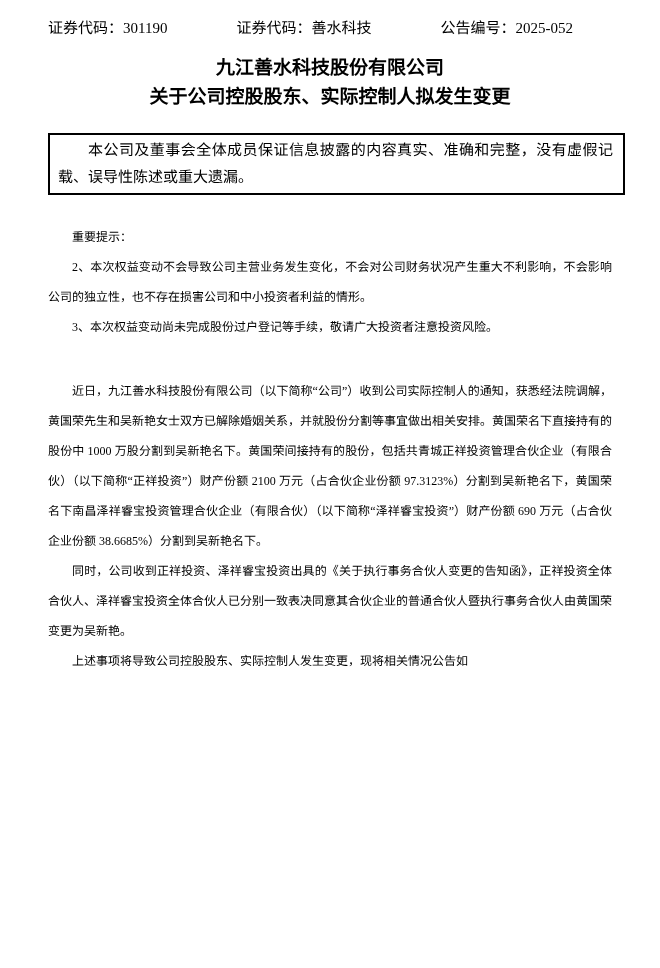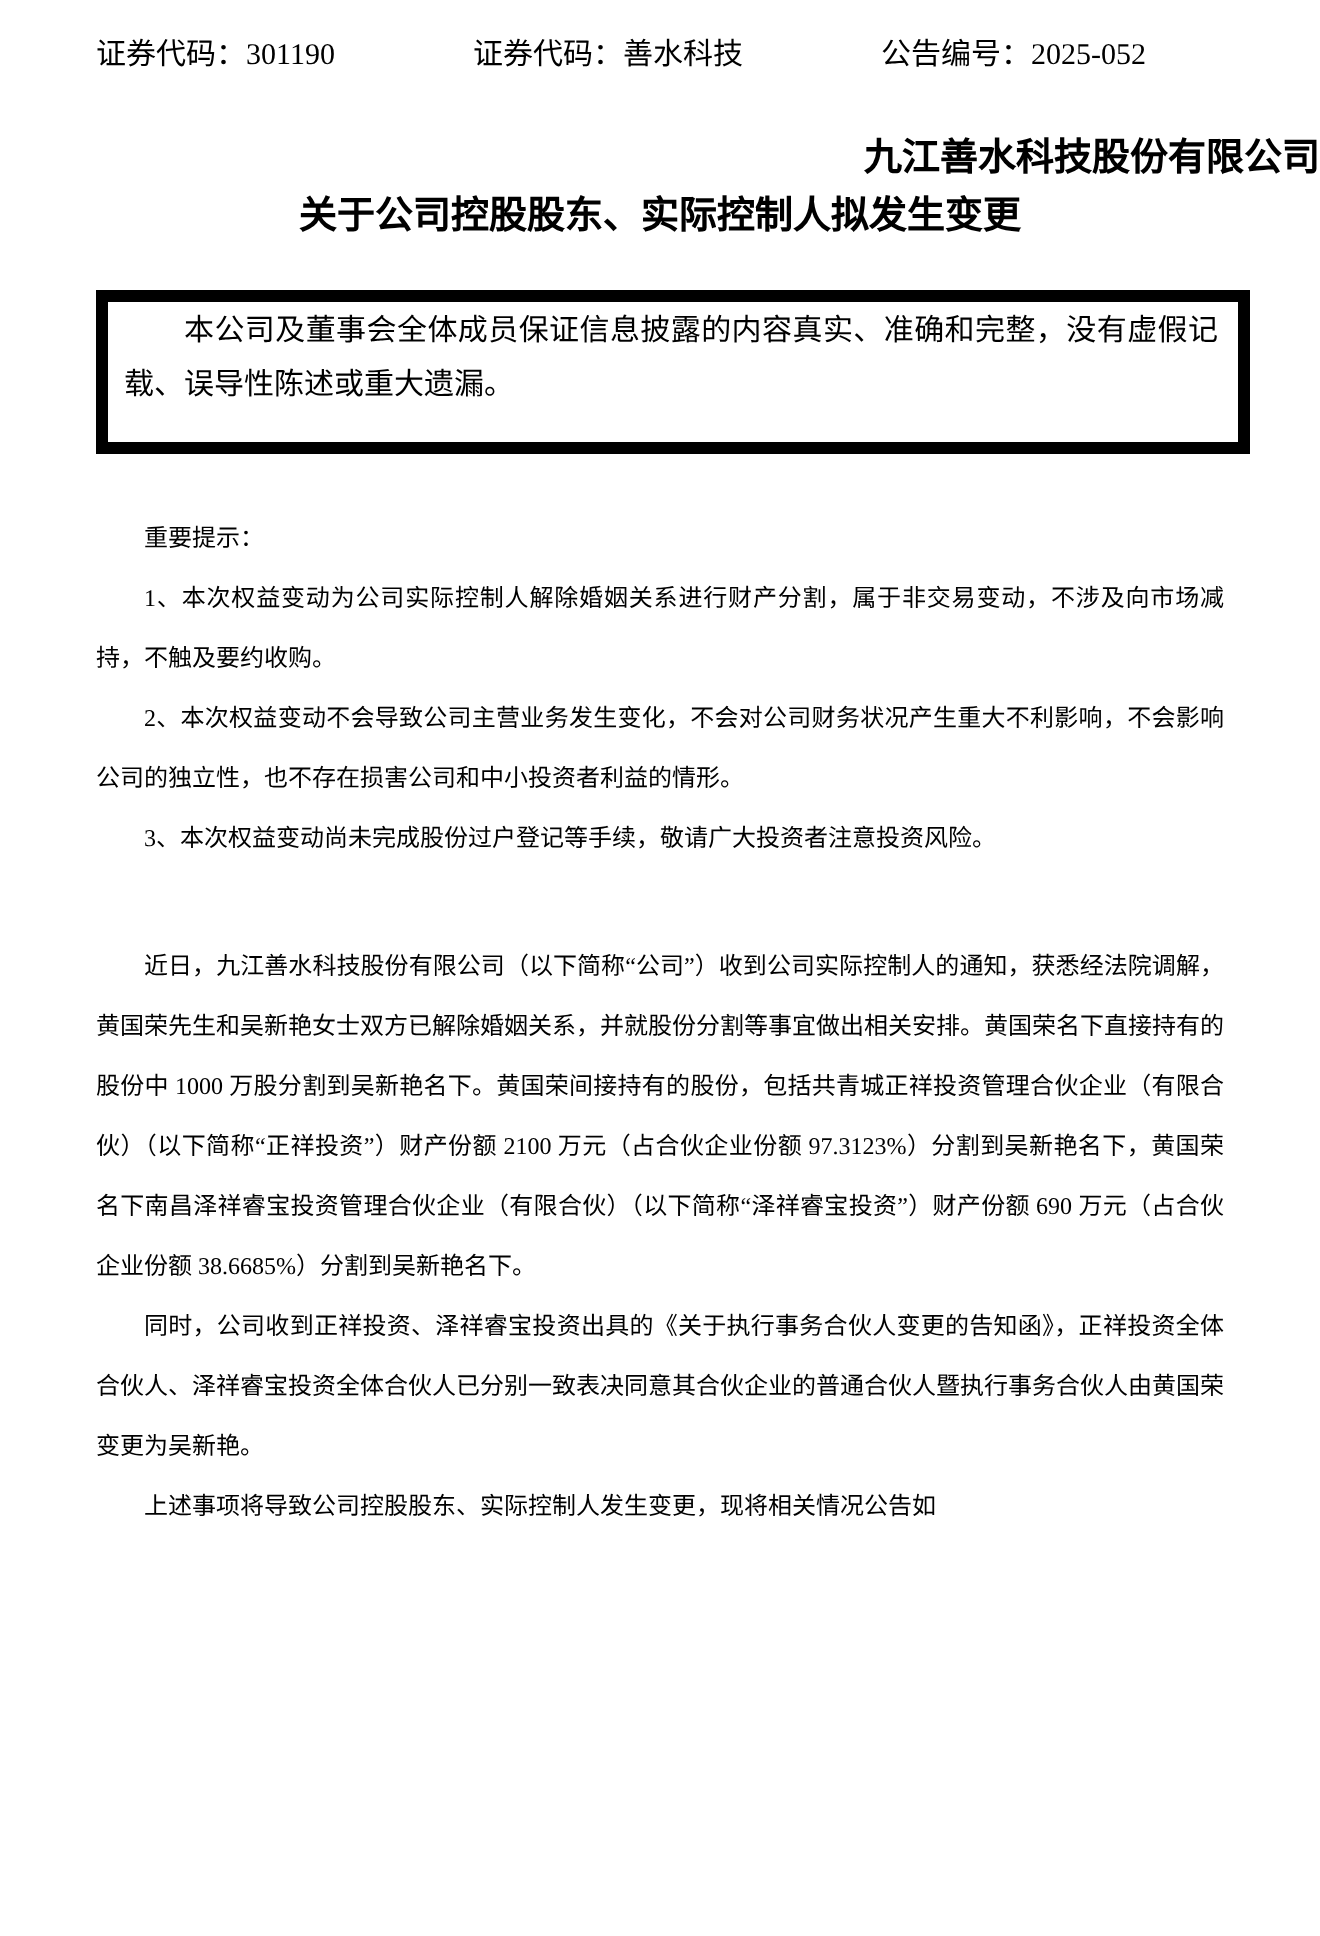--- a/index.html
+++ b/index.html
@@ -27,27 +27,27 @@
     white-space: nowrap;
     gap: 16px;
   }
   .doc-title {
     text-align: center;
     font-weight: bold;
     font-size: 19px;
     line-height: 21px;
     margin: 0;
   }
-  .doc-title.company   { margin-top: 31px; text-align: right; }
+  .doc-title.company   { margin-top: 19px; }
   .doc-title.subtitle1 { margin-top: 8px; }
   .doc-title.subtitle2 { margin-top: 24px; }
   .disclaimer-box {
     margin: 26px 35px 0 48px;
-    border: 6px solid #000000;
-    padding: 2px 10px 14px 8px;
+    border: 2px solid #000000;
+    padding: 2px 10px 2px 8px;
   }
   .disclaimer-box p {
     margin: 0;
     font-size: 15px;
     line-height: 27px;
     text-indent: 2em;
     text-align: justify;
   }
   .doc-body {
     margin: 27px 48px 0 48px;
@@ -76,21 +76,20 @@
 
   <div class="doc-title company">九江善水科技股份有限公司</div>
   <div class="doc-title subtitle1">关于公司控股股东、实际控制人拟发生变更</div>
 
   <div class="disclaimer-box">
     <p>本公司及董事会全体成员保证信息披露的内容真实、准确和完整，没有虚假记载、误导性陈述或重大遗漏。</p>
   </div>
 
   <div class="doc-body">
     <p>重要提示：</p>
-    <p>1、本次权益变动为公司实际控制人解除婚姻关系进行财产分割，属于非交易变动，不涉及向市场减持，不触及要约收购。</p>
     <p>2、本次权益变动不会导致公司主营业务发生变化，不会对公司财务状况产生重大不利影响，不会影响公司的独立性，也不存在损害公司和中小投资者利益的情形。</p>
     <p>3、本次权益变动尚未完成股份过户登记等手续，敬请广大投资者注意投资风险。</p>
     <p class="section-gap">近日，九江善水科技股份有限公司（以下简称“公司”）收到公司实际控制人的通知，获悉经法院调解，黄国荣先生和吴新艳女士双方已解除婚姻关系，并就股份分割等事宜做出相关安排。黄国荣名下直接持有的股份中 1000 万股分割到吴新艳名下。黄国荣间接持有的股份，包括共青城正祥投资管理合伙企业（有限合伙）（以下简称“正祥投资”）财产份额 2100 万元（占合伙企业份额 97.3123%）分割到吴新艳名下，黄国荣名下南昌泽祥睿宝投资管理合伙企业（有限合伙）（以下简称“泽祥睿宝投资”）财产份额 690 万元（占合伙企业份额 38.6685%）分割到吴新艳名下。</p>
     <p>同时，公司收到正祥投资、泽祥睿宝投资出具的《关于执行事务合伙人变更的告知函》，正祥投资全体合伙人、泽祥睿宝投资全体合伙人已分别一致表决同意其合伙企业的普通合伙人暨执行事务合伙人由黄国荣变更为吴新艳。</p>
     <p>上述事项将导致公司控股股东、实际控制人发生变更，现将相关情况公告如</p>
   </div>
 
 </div>
 
 </body></html>

